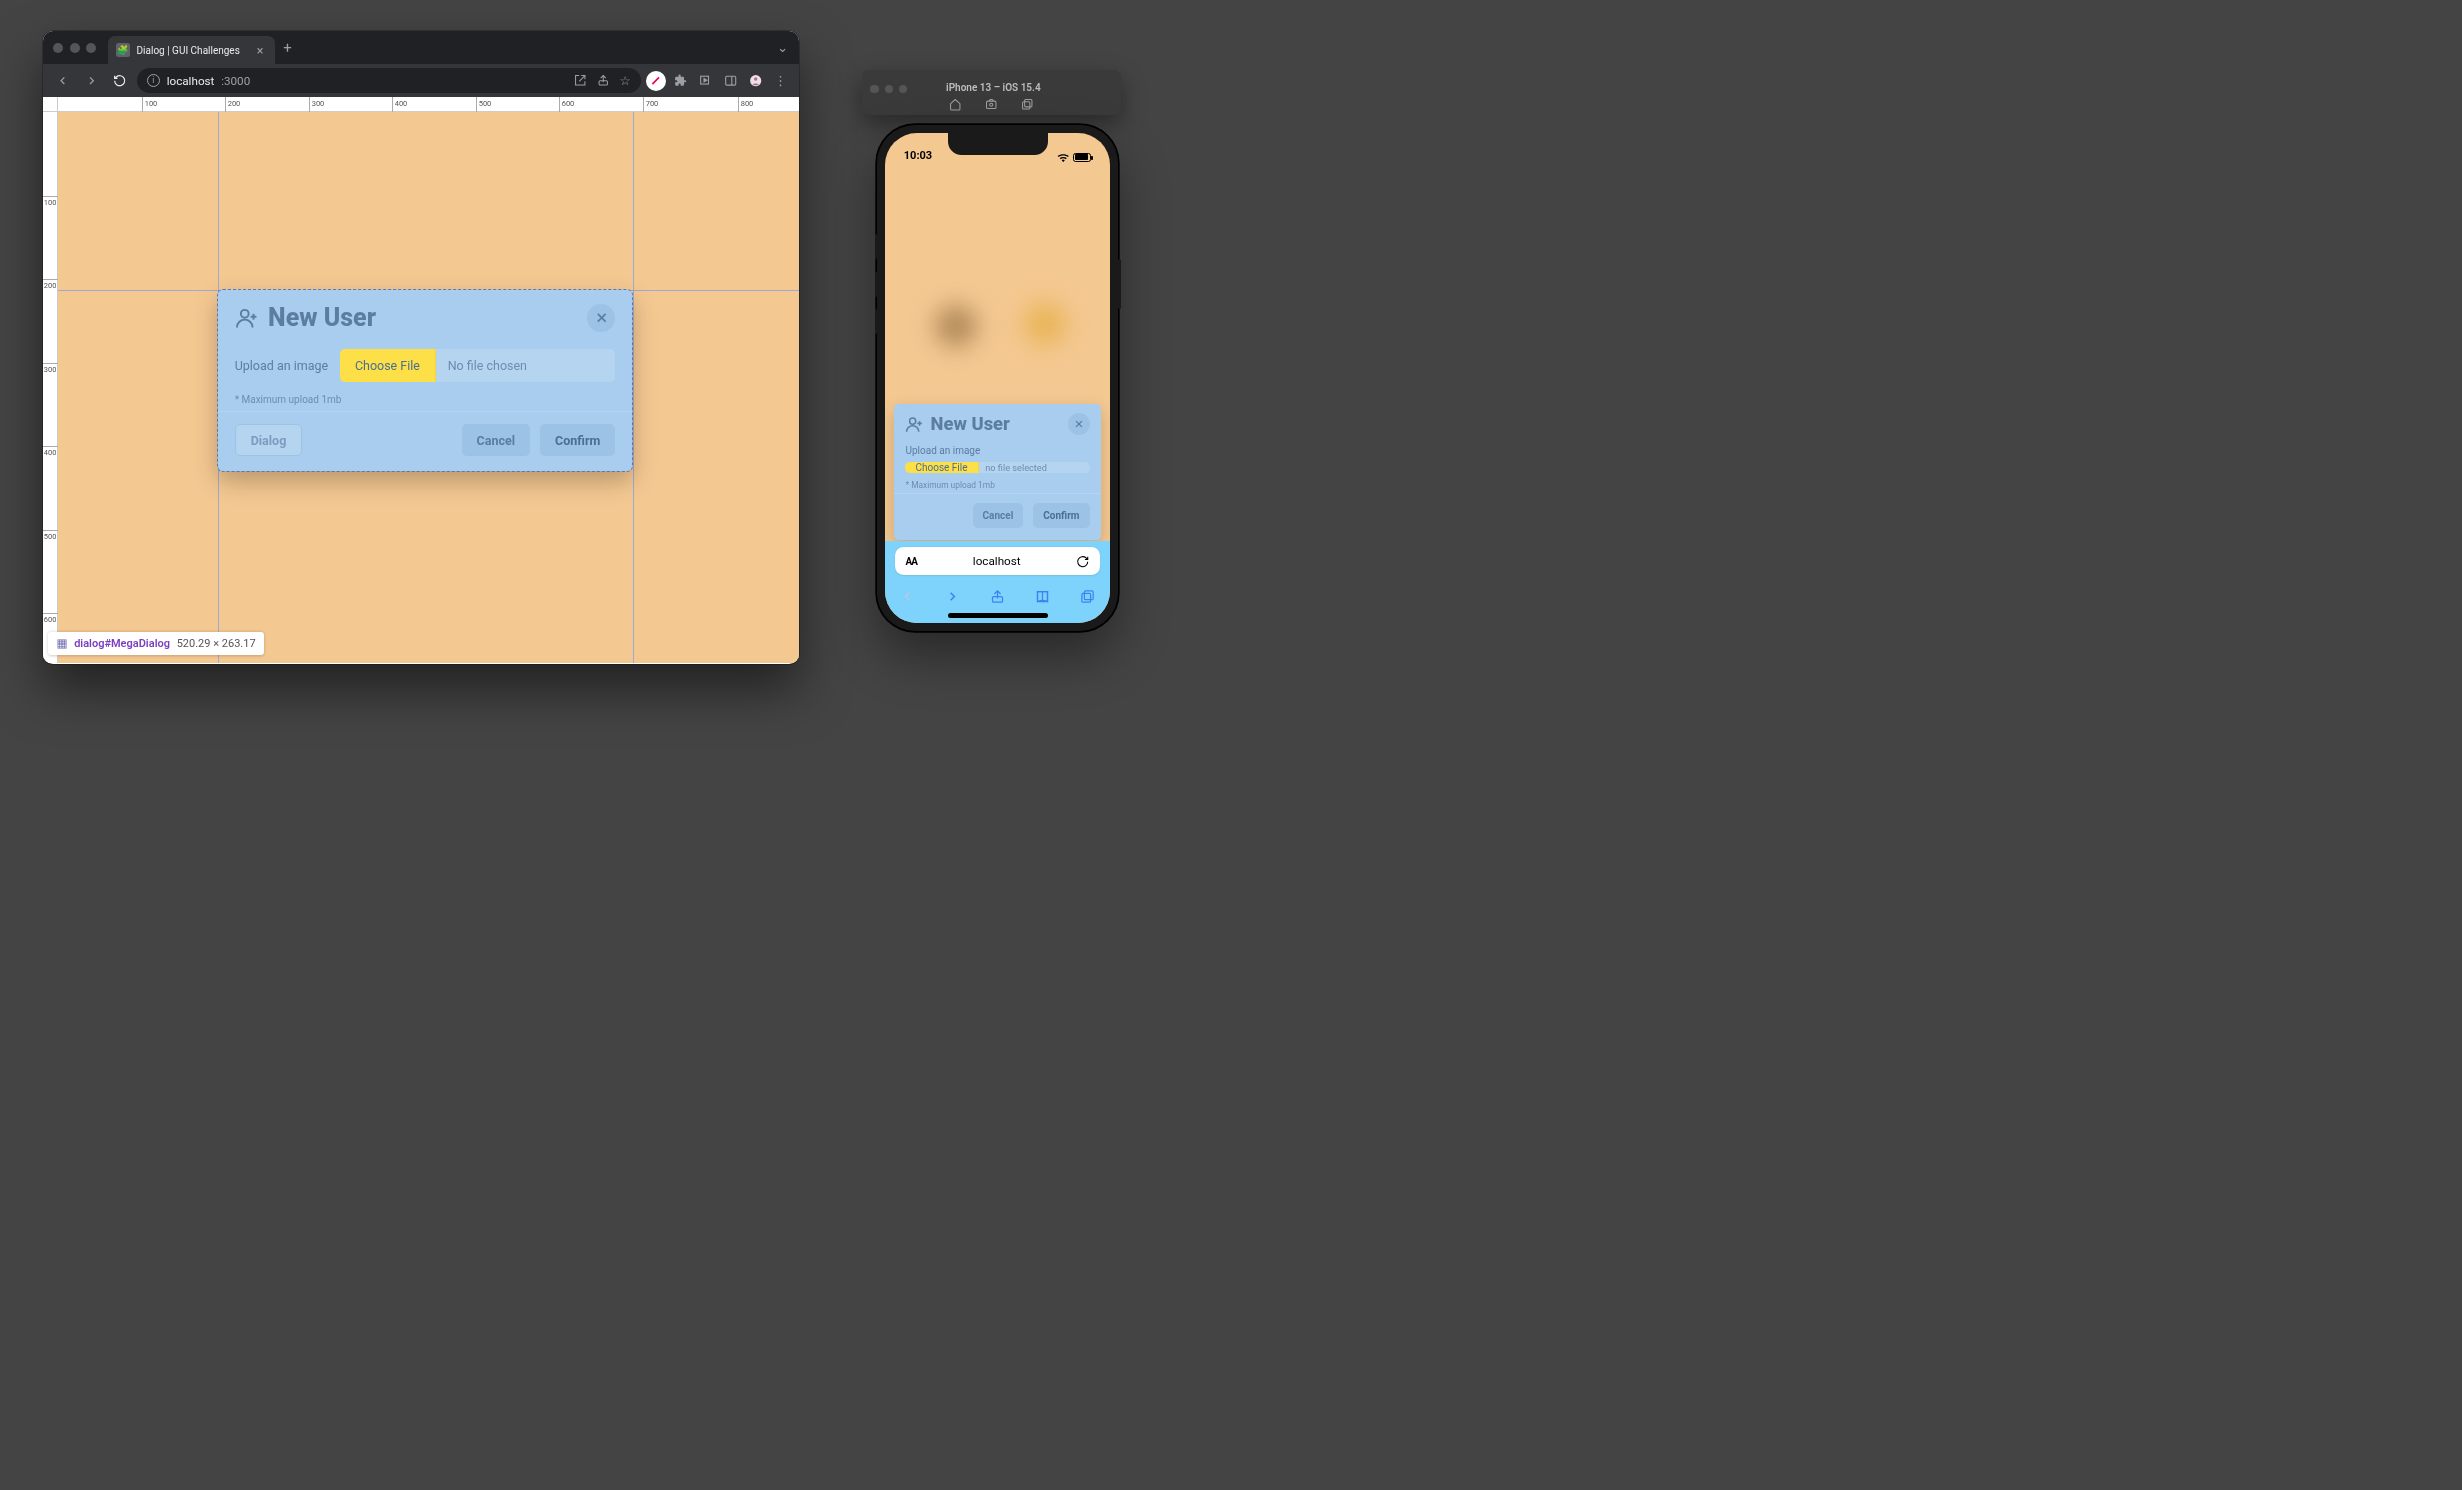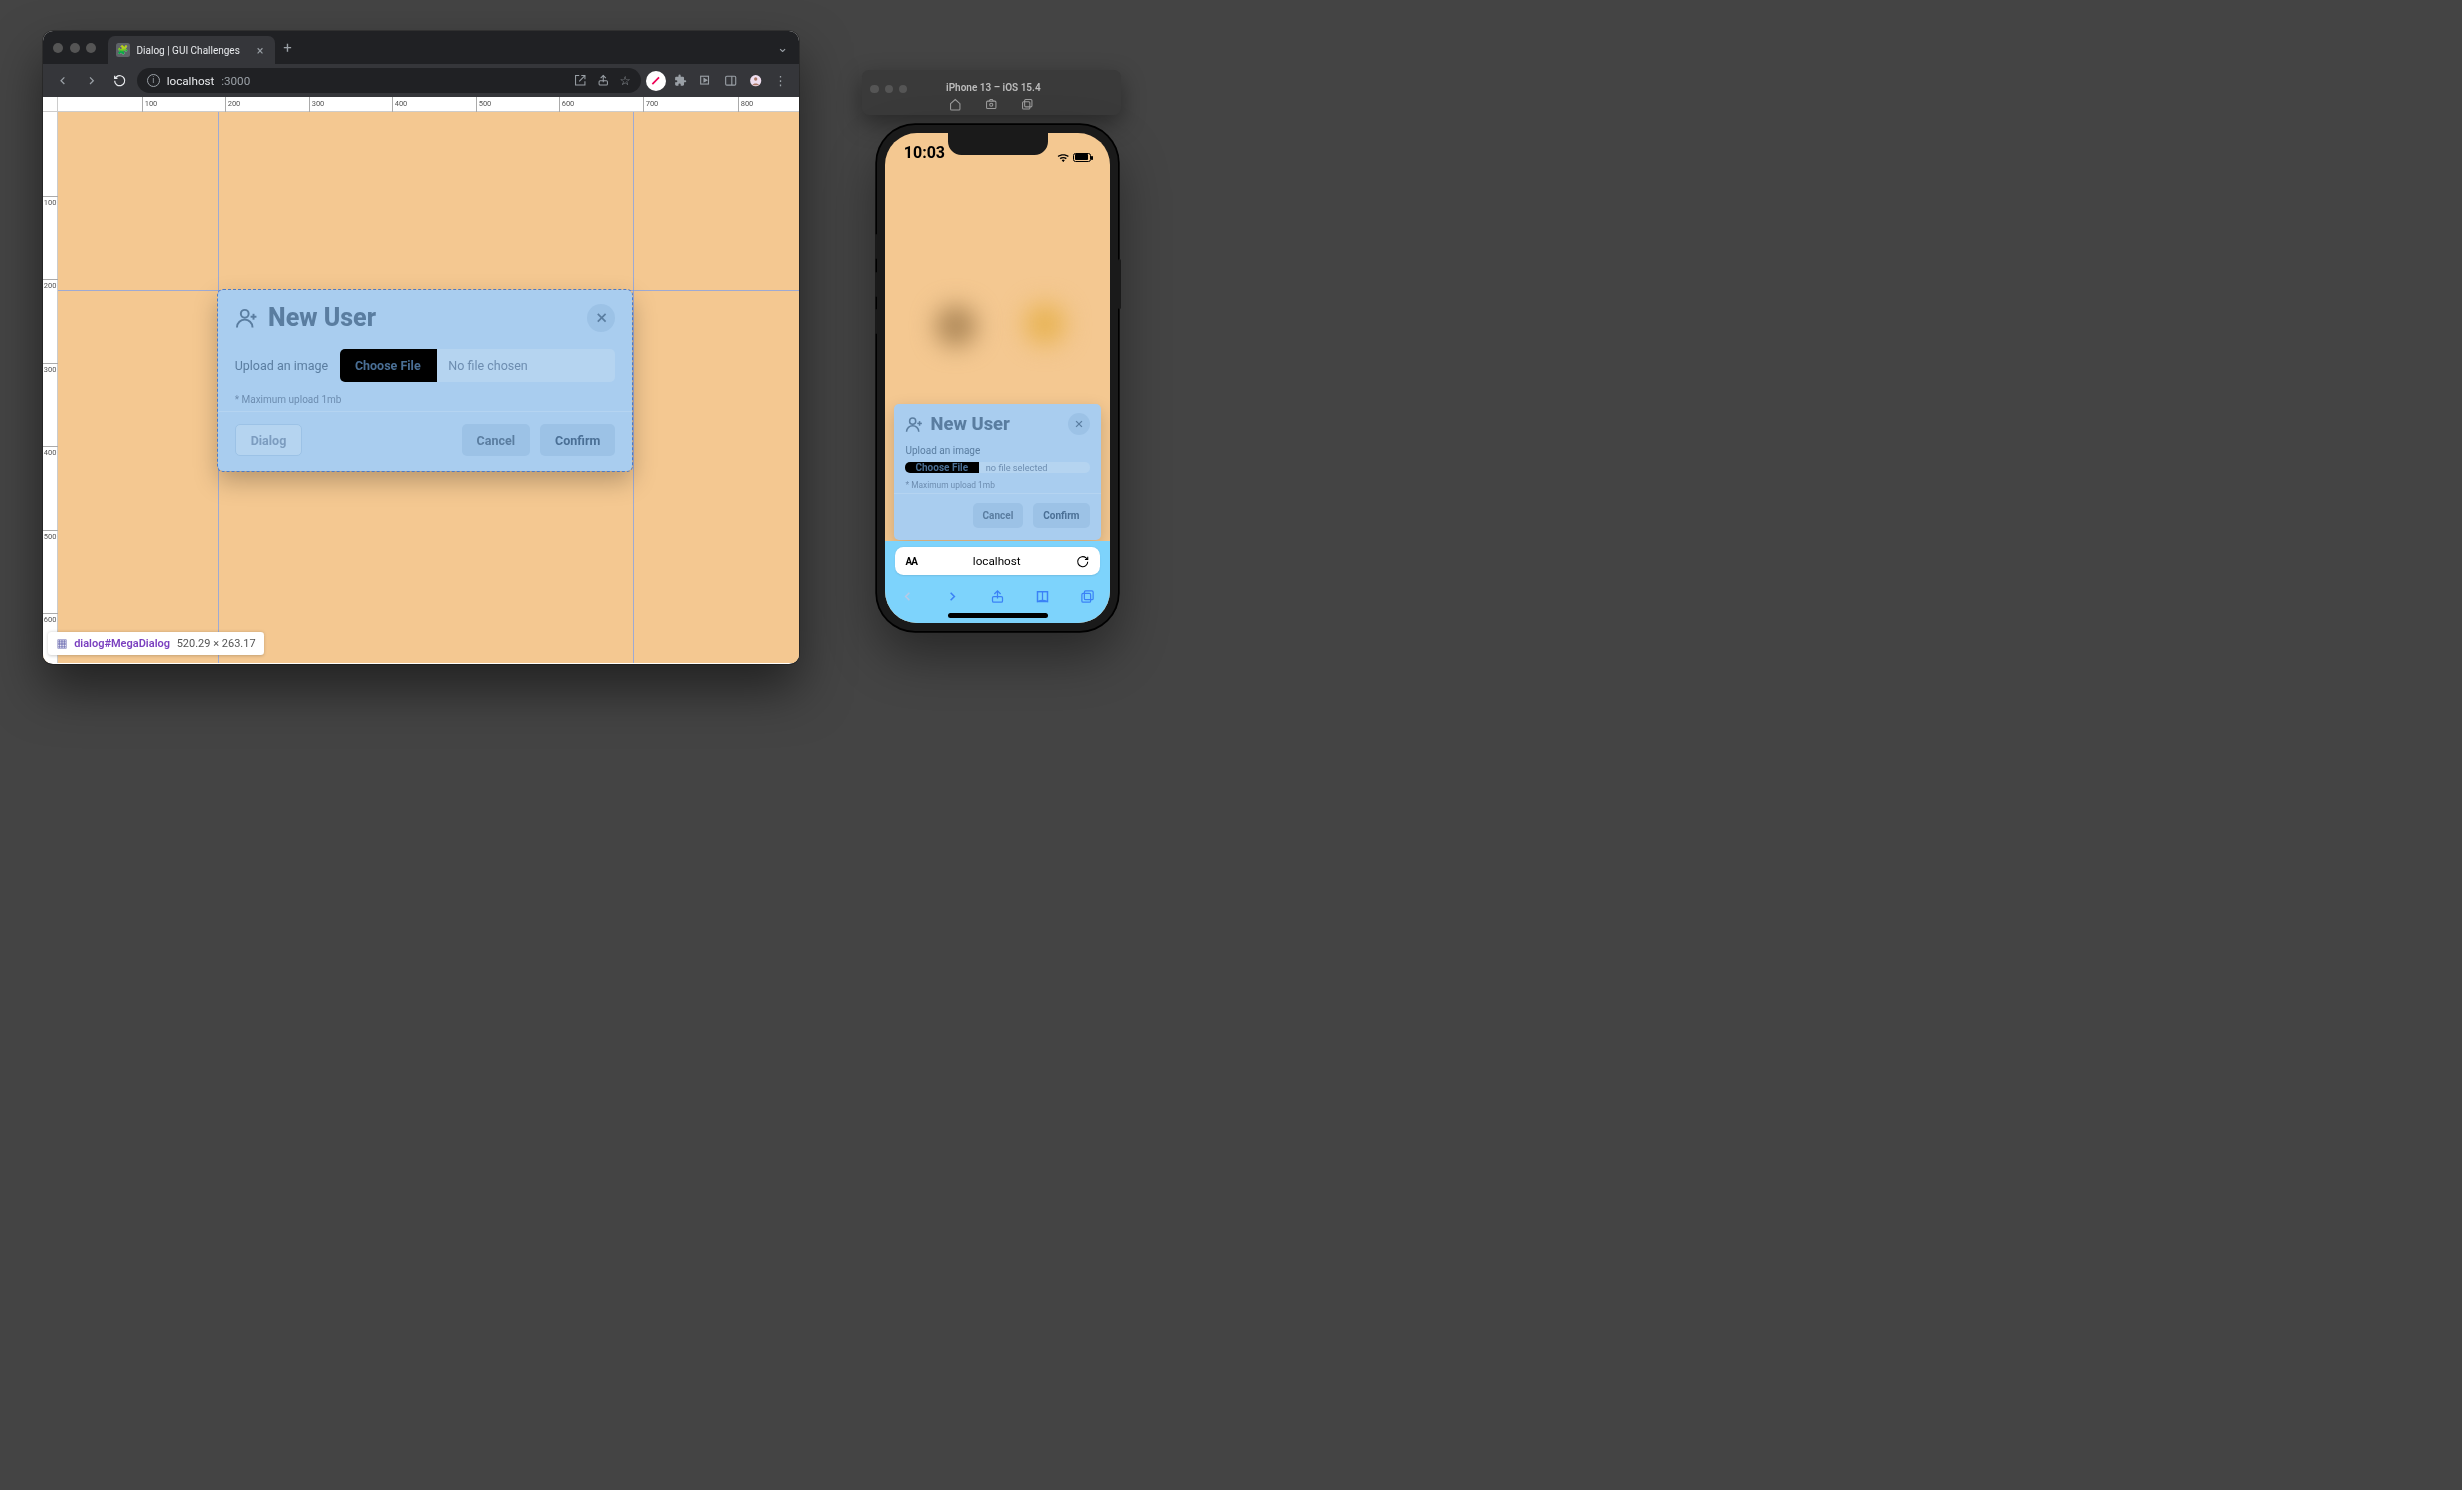--- a/index.html
+++ b/index.html
@@ -113,21 +113,21 @@
   font-weight:700;
 }
 .dialog-body { padding:5px 16.7px 6.7px 16.7px; }
 .upload-row { display:flex; align-items:center; gap:11.7px;}
 .upload-label { color:#5a7da0; font-size:12.5px;}
 .file-box {
   flex:1; display:flex; height:33px;
   border-radius:5px; overflow:hidden;
 }
 .choose-btn {
-  background:#000000; color:#4a6f95; font-weight:700;
+  background:#fde047; color:#4a6f95; font-weight:400;
   padding:0 15px; display:flex;align-items:center;font-size:12.5px;
   border-right:0.8px solid rgba(0,0,0,0.05);
 }
 .no-file { flex:1; background:#b5d4f0; color:#6d8db0; display:flex;align-items:center;padding:0 11.7px;font-size:12.5px;}
 .hint { color:#6d8db0; font-size:10px; margin-top:11.7px;}
 .dialog-footer {
   display:flex; align-items:center; gap:10px;
   padding:11.7px 16.7px 15px 16.7px;
   border-top:0.8px solid rgba(255,255,255,0.15);
 }
@@ -186,21 +186,21 @@
   border-radius:32px;
   overflow:hidden; position:relative;
 }
 .notch {
   position:absolute; top:0; left:50%; transform:translateX(-50%);
   width:100px; height:22px; background:#1a1a1a;
   border-radius:0 0 13.4px 13.4px;
 }
 .status-bar {
   height:30px; display:flex; align-items:flex-end; padding:0 18.4px 1.7px 18.4px;
-  font-size:16px; font-weight:700; color:#000;gap:24px;
+  font-size:11px; font-weight:700; color:#000;gap:24px;
 }
 .status-right{margin-left:auto; display:flex;gap:3.3px;align-items:center;}
 .sb-battery{width:18.4px;height:9.2px;border:1.3px solid #000;border-radius:2.5px;position:relative;}
 .sb-battery::after{content:"";position:absolute;right:-2.5px;top:2.5px;width:1.7px;height:4.2px;background:#000;border-radius:0.8px;}
 .sb-battery-fill{position:absolute;left:0.8px;top:0.8px;bottom:0.8px;width:13.4px;background:#000;border-radius:0.8px;}
 
 .phone-content { position:absolute; top:30px; left:0; right:0; bottom:82px; }
 .blur-blob {
   position:absolute; width:42px;height:42px; border-radius:50%;
   filter:blur(11.7px);

